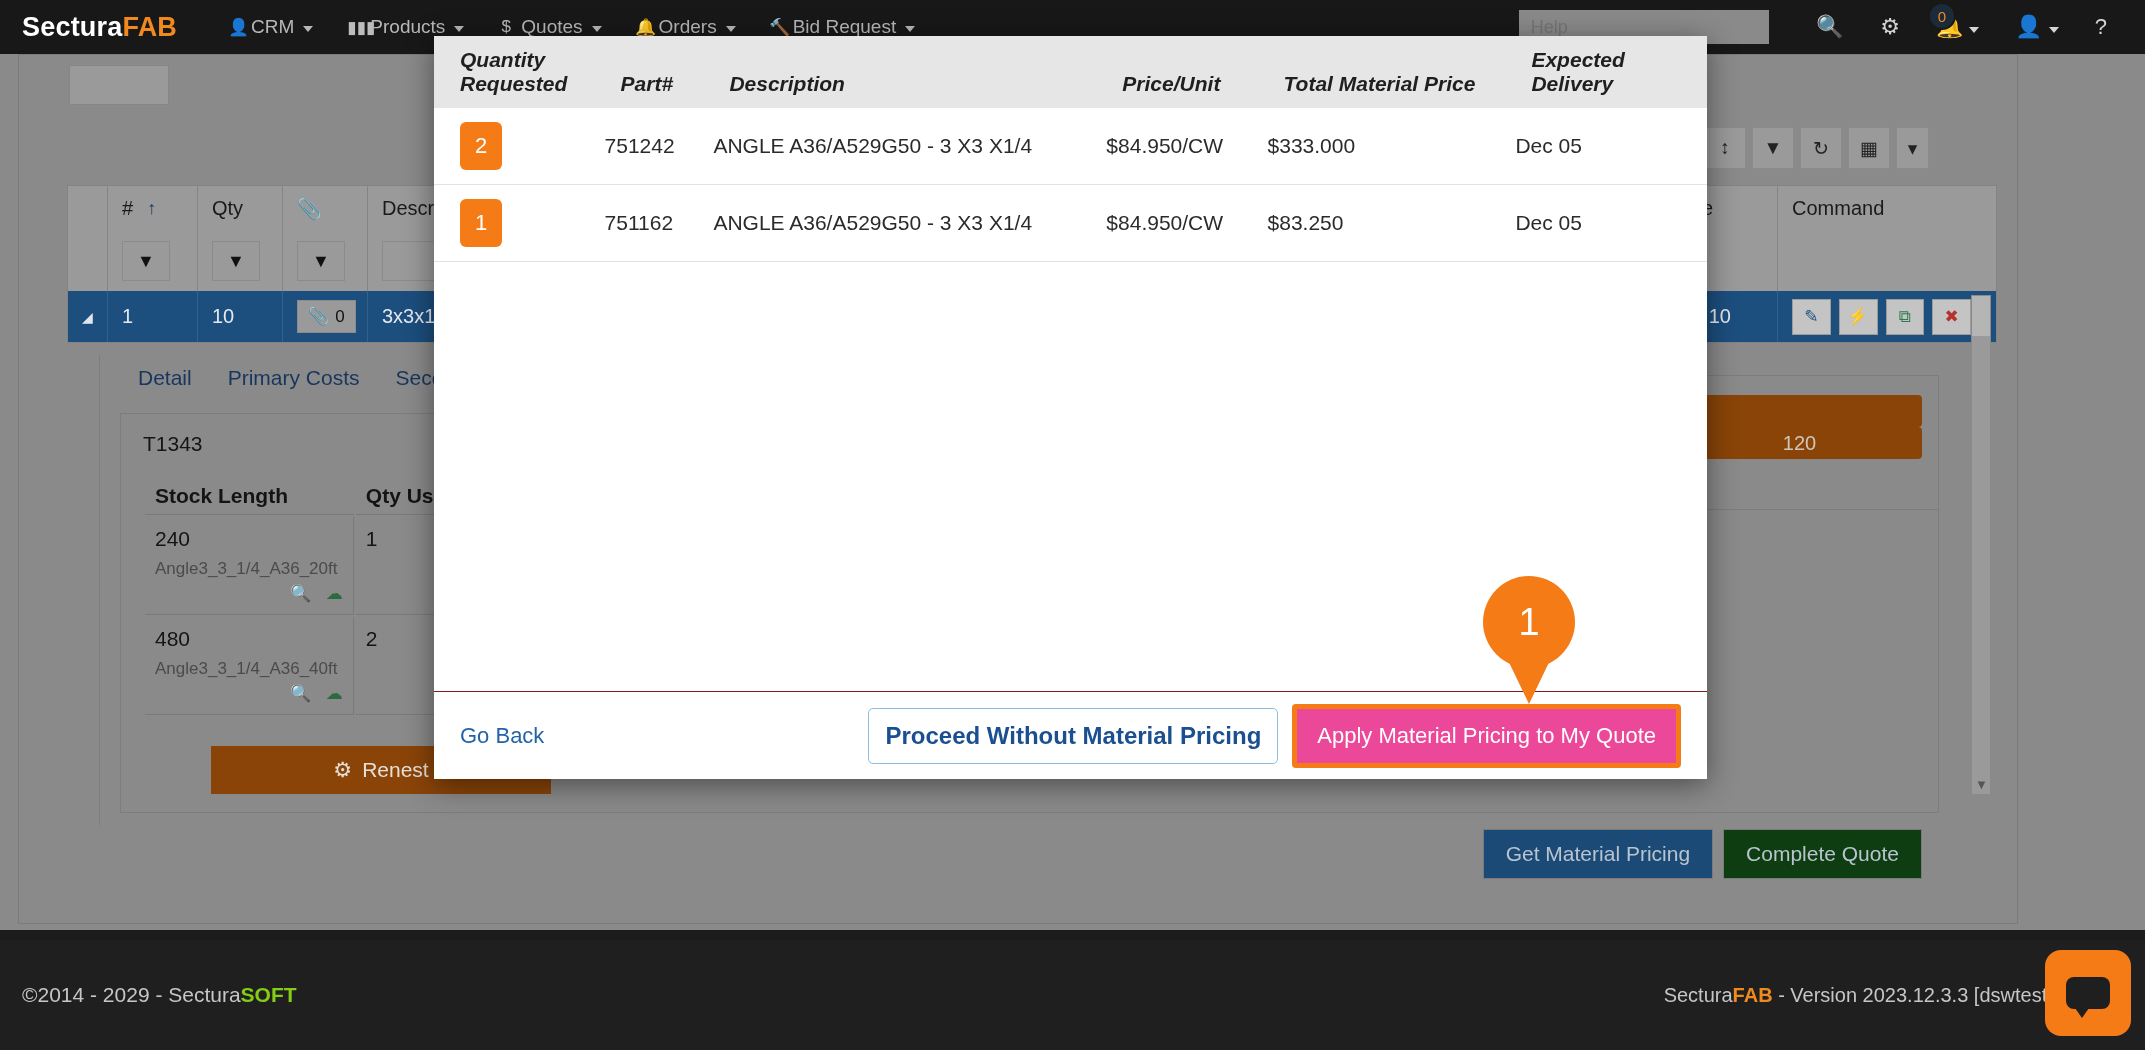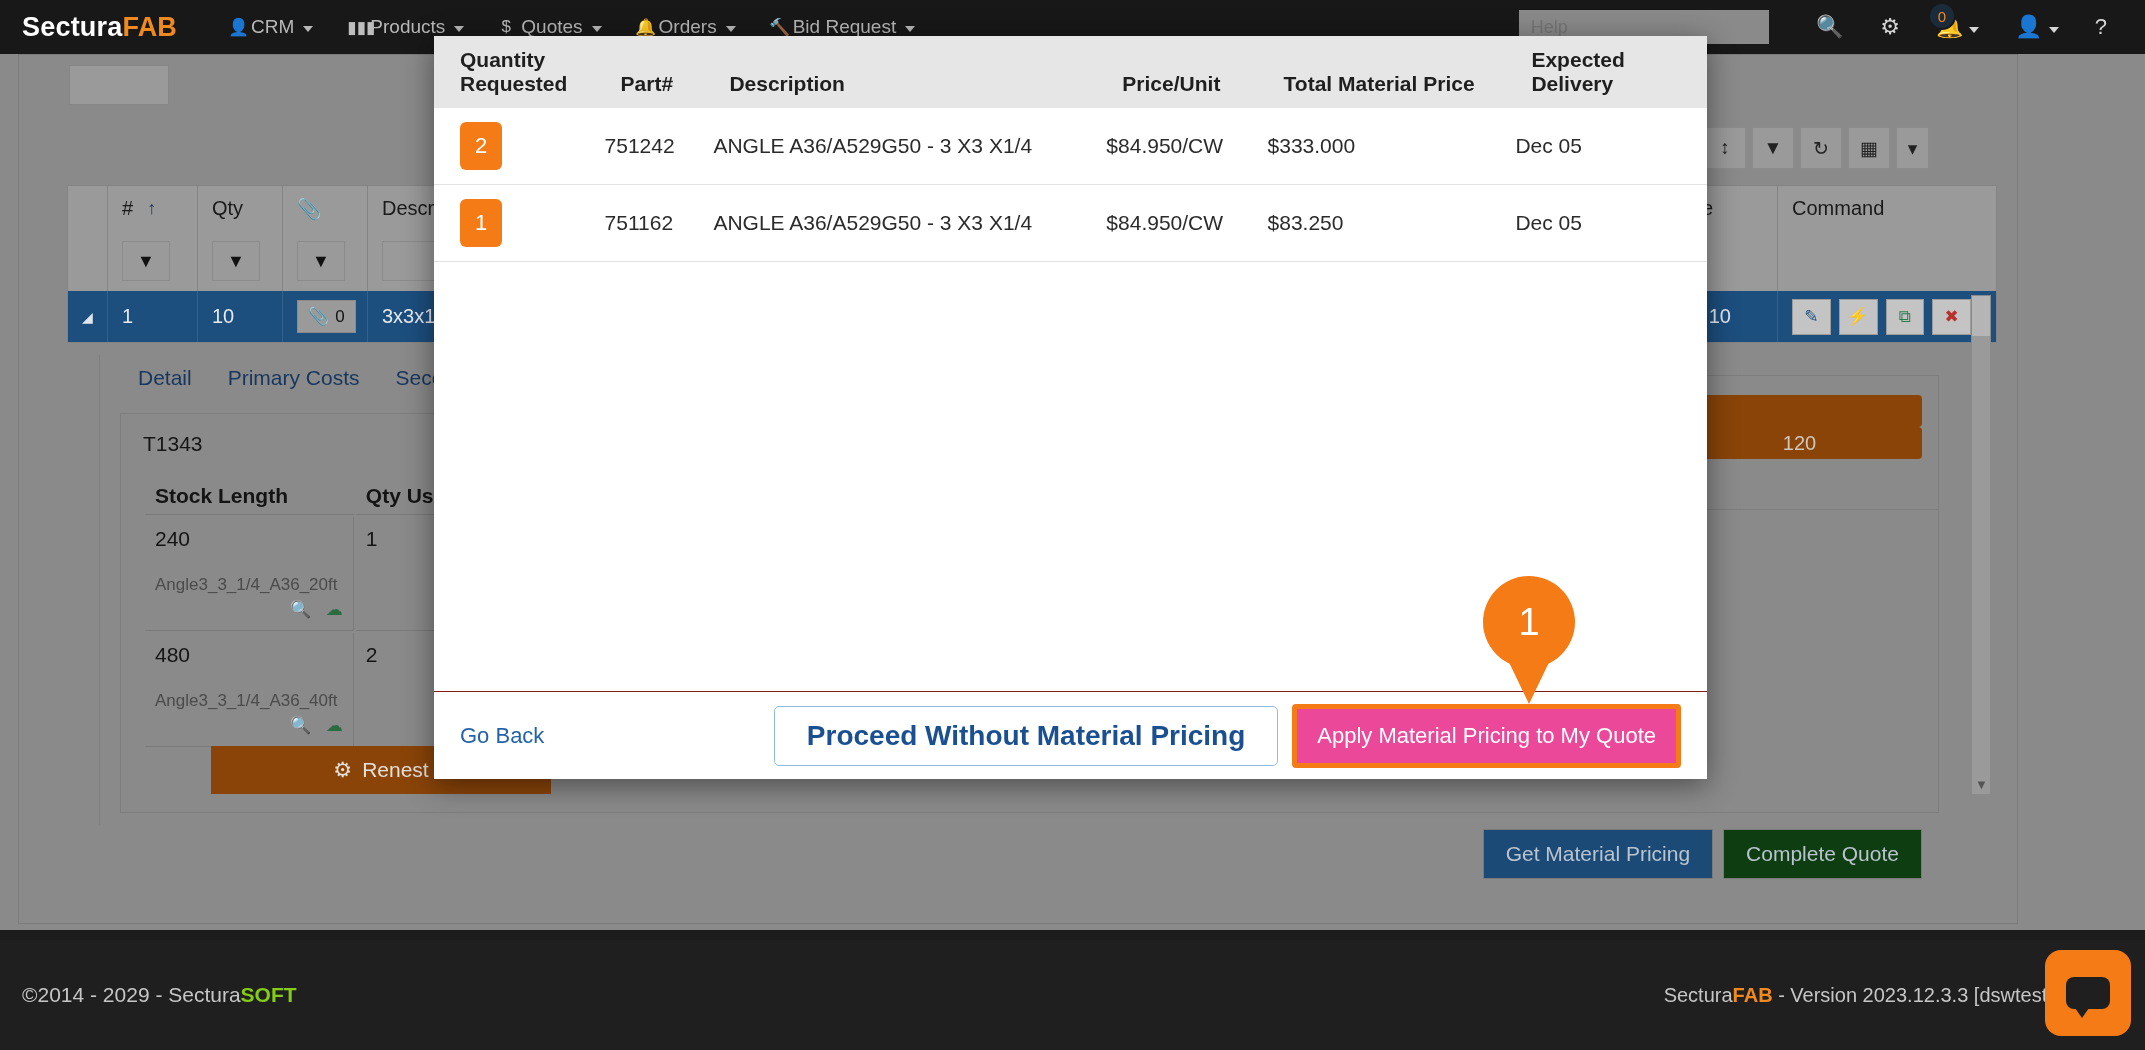--- a/index.html
+++ b/index.html
@@ -132,21 +132,21 @@
   .tab { color: #17365d; font-size: 21px; padding: 0 18px; cursor: pointer; white-space: nowrap;}
   .detail-panel {
     margin: 12px 20px 0 20px; border: 1px solid #7d7d7d; background: #8a8a8a;
     height: 400px; position: relative; padding: 18px 22px;
   }
   .t-label { font-size: 21px; color: #151515; margin-bottom: 20px; }
   .stock-table { width: 330px; font-size: 21px; color: #141414; }
   .stock-table th { text-align: left; font-weight: bold; padding: 6px 10px; border-bottom: 1px solid #7a7a7a;}
   .stock-table td { padding: 10px 10px; border-bottom: 1px solid #7a7a7a; border-right: 1px solid #7a7a7a; vertical-align: top;}
   .stock-table td:last-child { border-right: none; }
-  .sub-label { font-size: 17px; color: #4b4b4b; display:block; margin-top: 24px; }
+  .sub-label { font-size: 17px; color: #4b4b4b; display:block; margin-top: 8px; }
   .mini-ico { text-align: right; margin-top: 4px; font-size: 17px; }
   .mini-ico .cloud { color: #2c6b3f; margin-left: 10px; }
   .renest-btn {
     position: absolute; left: 90px; bottom: 18px; width: 340px; height: 48px;
     background: #8a4408; color: #e7e0d8; font-size: 21px;
     display:flex;align-items:center;justify-content:center;gap:10px;
     border: none; cursor: pointer;
   }
   
   .bars { position: absolute; right: 95px; top: 340px; width: 245px; }
@@ -181,21 +181,21 @@
     position: absolute; left: 434px; top: 36px; width: 1273px; height: 743px;
     background: #ffffff; box-shadow: 0 6px 28px rgba(0,0,0,.45);
     z-index: 20; display: flex; flex-direction: column;
   }
   .modal-head { height: 80px; display: flex; align-items: center; padding: 0 26px; }
   .modal-title { font-size: 29px; font-weight: bold; color: #1b1b1b; }
   .mtable { width: 100%; border-collapse: collapse; }
   .mtable thead tr { background: #e6e6e6; }
   .mtable th {
     text-align: left; font-size: 21px; color: #1f1f1f; font-weight: bold;
-    padding: 12px 26px; vertical-align: bottom;
+    padding: 12px 26px; vertical-align: bottom; font-style: italic;
   }
   .mtable th:first-child { background:#e6e6e6; }
   .mtable td {
     font-size: 21px; color: #2b2b2b; padding: 14px 10px;
     border-bottom: 1px solid #e2e2e2;
   }
   .mtable tbody tr:first-child td { border-top: none; }
   .qty-badge {
     display: inline-flex; align-items: center; justify-content: center;
     width: 42px; height: 48px; background: #f47b16; color: #ffffff;
@@ -209,21 +209,21 @@
   .col-deliv { width: 200px; }
   .modal-body { flex: 1; overflow: hidden; }
   .modal-foot {
     border-top: 1px solid #7f1d1d; height: 88px; display: flex;
     align-items: center; padding: 0 26px;
   }
   .goback { color: #2563a8; font-size: 22px; cursor: pointer; }
   .foot-right { margin-left: auto; display: flex; align-items: center; gap: 14px; }
   .btn-outline {
     background: #ffffff; border: 1px solid #8fbde0; color: #1a4f91;
-    font-size: 28px; font-weight: bold; padding: 13px 32px; border-radius: 5px;
+    font-size: 24px; font-weight: bold; padding: 13px 16px; border-radius: 5px;
     cursor: pointer;
   }
   .btn-primary-wrap {
     border: 5px solid #f47b16; border-radius: 4px; padding: 0; display: inline-block;
   }
   .btn-primary {
     background: #ec4899; border: none; color: #ffffff;
     font-size: 22px; padding: 14px 20px; display: block; cursor: pointer;
   }
   

